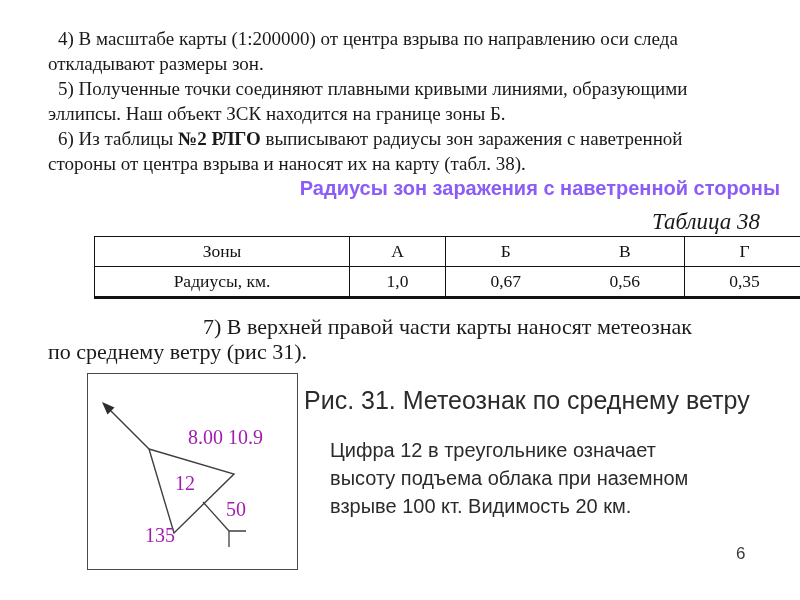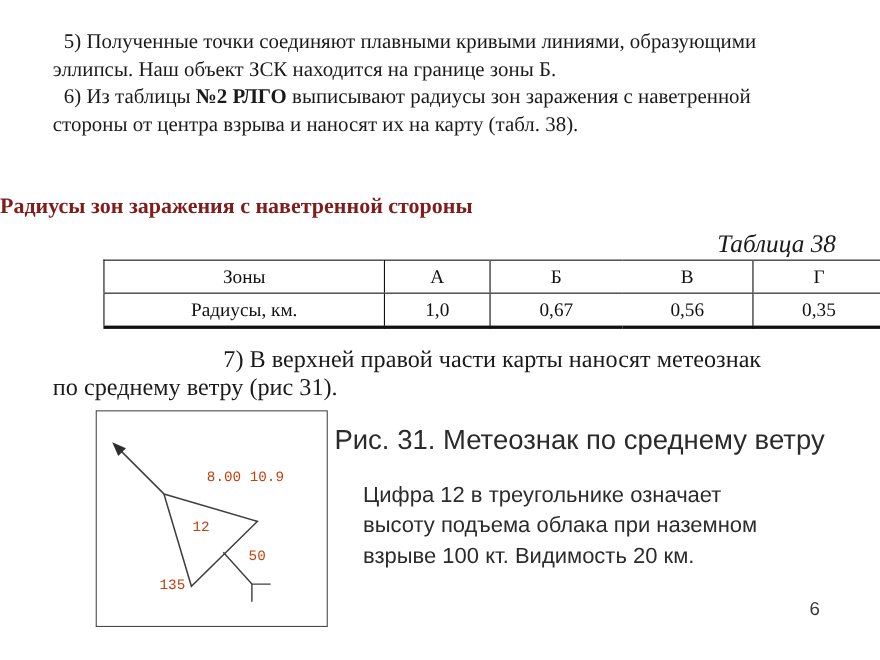--- a/index.html
+++ b/index.html
@@ -9,22 +9,22 @@
   }
   
   .intro{
     position:absolute;left:48px;top:26px;width:706px;
     font-size:19px;line-height:25px;
   }
   .intro p{margin:0;text-indent:10px;}
   .b{font-weight:bold;}
   
   .section-heading{
-    position:absolute;left:0;top:177px;width:780px;text-align:left;
-    font-family:Liberation Serif, serif;font-weight:bold;font-size:20px;color:#7f1d1d;
+    position:absolute;left:0;top:177px;width:780px;text-align:right;
+    font-family:Liberation Sans, sans-serif;font-weight:bold;font-size:20px;color:#8b5cf6;
   }
   
   .table-label{
     position:absolute;top:209px;right:40px;
     font-style:italic;font-size:23px;color:#1a1a1a;
   }
   
   .zones-table{
     position:absolute;left:62px;top:236px;width:710px;
     border-collapse:collapse;table-layout:fixed;
@@ -43,21 +43,21 @@
     position:absolute;left:48px;top:314px;width:648px;
     font-size:22px;line-height:25px;text-indent:155px;
   }
   
   .figure-box{
     position:absolute;left:87px;top:373px;width:211px;height:197px;
     border:1.5px solid #4a4a4a;box-sizing:border-box;
   }
   .figure-box svg{position:absolute;left:0;top:0;}
   .fig-label{
-    position:absolute;font-family:Liberation Mono, monospace;font-size:13px;color:#c2410c;
+    position:absolute;font-family:Liberation Serif, serif;font-size:20px;color:#a21caf;
     white-space:nowrap;
   }
   .lbl-wind{left:100px;top:52px;}
   .lbl-12{left:87px;top:98px;}
   .lbl-50{left:138px;top:124px;}
   .lbl-135{left:57px;top:150px;}
   
   .fig-caption{
     position:absolute;left:304px;top:386px;
     font-family:"Liberation Sans", sans-serif;font-size:25px;color:#2b2b2b;
@@ -69,20 +69,21 @@
   
   .page-number{
     position:absolute;left:736px;top:544px;
     font-family:"Liberation Sans", sans-serif;font-size:17px;color:#3a3a3a;
   }
 </style>
 </head>
 <body>
 
 <div class="intro">
+  <p>4) В масштабе карты (1:200000) от центра взрыва по направлению оси следа откладывают размеры зон.</p>
   <p>5) Полученные точки соединяют плавными кривыми линиями, образующими эллипсы. Наш объект ЗСК находится на границе зоны Б.</p>
   <p><span>6) Из таблицы </span><span class="b">№2 РЛГО</span><span> выписывают радиусы зон заражения с наветренной стороны от центра взрыва и наносят их на карту (табл. 38).</span></p>
 </div>
 
 <div class="section-heading">Радиусы зон заражения с наветренной стороны</div>
 
 <div class="table-label">Таблица 38</div>
 
 <table class="zones-table">
   <colgroup>

